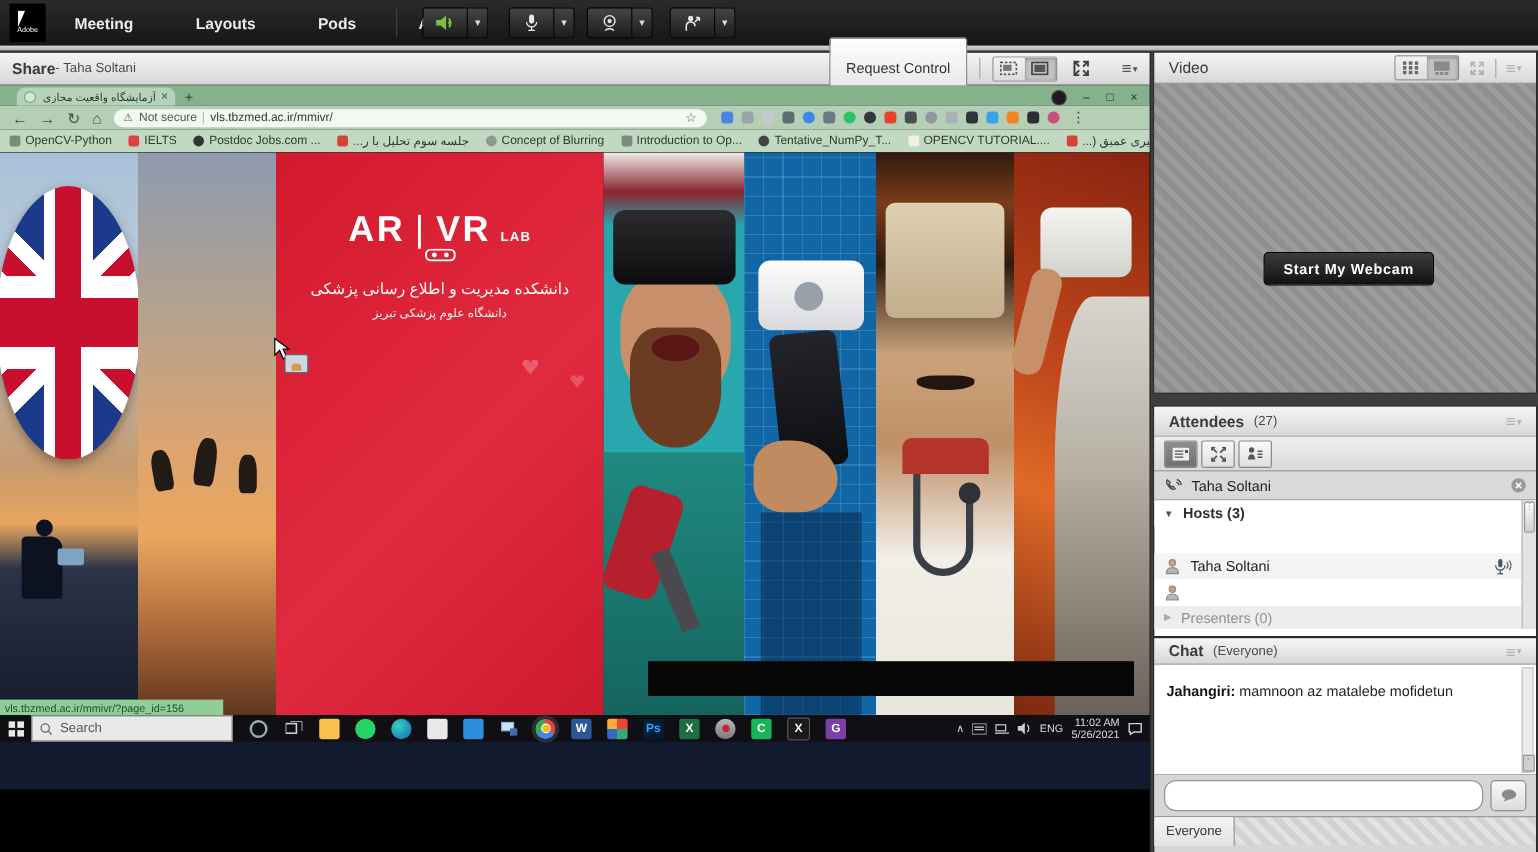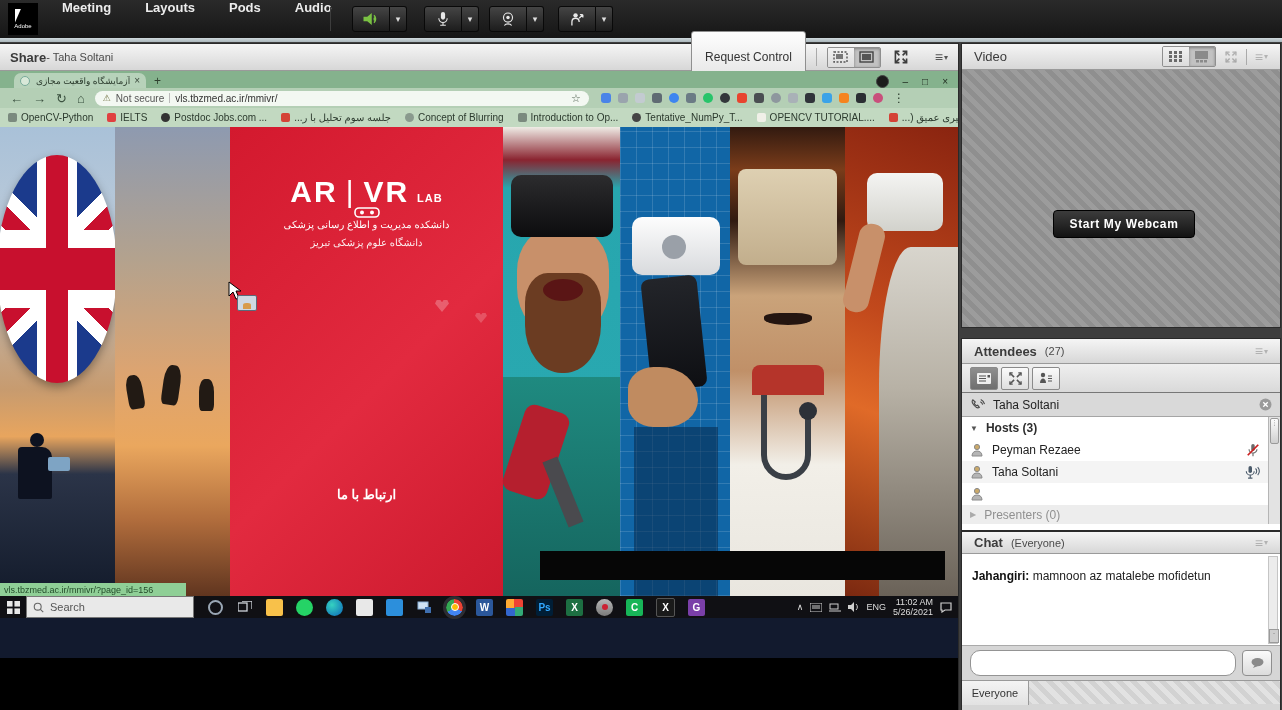--- a/index.html
+++ b/index.html
@@ -5,21 +5,21 @@
   html,body{margin:0;padding:0;background:#3e3e3e;font-family:"Liberation Sans",sans-serif;}
   #root{position:relative;width:1282px;height:710px;background:#3e3e3e;overflow:hidden;}
   .abs{position:absolute;}
   svg{display:block;}
 
   
   .topbar{left:0;top:0;width:1282px;height:38px;background:linear-gradient(#2a2a2a,#161616);border-bottom:1px solid #000;}
   .adobe-logo{left:8px;top:3px;width:30px;height:32px;background:#000;color:#fff;display:flex;flex-direction:column;align-items:center;justify-content:center;}
   .adobe-mark{width:16px;height:14px;clip-path:polygon(0 0,38% 0,0 100%);background:#fff;position:relative;}
   .adobe-label{font-size:6px;color:#fff;line-height:7px;}
-  .menus{left:62px;top:0;height:38px;display:flex;gap:34px;}
+  .menus{left:62px;top:0;height:38px;display:flex;align-items:center;gap:52px;}
   .menu-item{color:#ececec;font-size:13px;font-weight:bold;cursor:default;}
   .tb-sep{left:330px;top:7px;width:1px;height:24px;background:#3d3d3d;}
   .tb-group{top:6px;height:26px;display:flex;}
   .tb-btn{width:38px;height:26px;background:linear-gradient(#454545,#1c1c1c);border:1px solid #090909;border-radius:3px 0 0 3px;display:flex;align-items:center;justify-content:center;box-sizing:border-box;}
   .tb-caret{width:17px;height:26px;background:linear-gradient(#454545,#1c1c1c);border:1px solid #090909;border-left:none;border-radius:0 3px 3px 0;display:flex;align-items:center;justify-content:center;color:#ddd;font-size:9px;box-sizing:border-box;}
 
   
   .pod-header{background:linear-gradient(#f5f5f5,#d7d7d7);border-bottom:1px solid #9a9a9a;display:flex;align-items:center;box-sizing:border-box;}
   .pod-title{font-size:13px;font-weight:bold;color:#3b3b3b;}
   .pod-sub{font-size:11px;color:#4a4a4a;}
@@ -355,27 +355,26 @@
               <span class="logo-big">VR</span>
               <span class="logo-lab">LAB</span>
             </div>
             <div style="display:flex;justify-content:center;margin-top:2px;">
               <svg width="26" height="12" viewBox="0 0 26 12">
                   <rect x="1" y="1" width="24" height="9" rx="4" fill="none" stroke="#fff" stroke-width="1.6"></rect>
                   <circle cx="8" cy="5.5" r="2" fill="#fff"></circle>
                   <circle cx="18" cy="5.5" r="2" fill="#fff"></circle>
                 </svg>
             </div>
-            <div class="fa" style="font-size:10px;">دانشکده مدیریت و اطلاع رسانی پزشکی</div>
+            <div class="fa" style="font-size:13px;margin-top:14px;">دانشکده مدیریت و اطلاع رسانی پزشکی</div>
             <div class="fa" style="font-size:10px;margin-top:7px;opacity:.92;">دانشگاه علوم پزشکی تبریز</div>
           </div>
           <div style="position:absolute;left:205px;top:172px;width:14px;height:13px;background:rgba(255,255,255,.25);clip-path:polygon(50% 100%,0 35%,12% 8%,38% 8%,50% 25%,62% 8%,88% 8%,100% 35%);"></div>
           <div style="position:absolute;left:245px;top:185px;width:12px;height:11px;background:rgba(255,255,255,.2);clip-path:polygon(50% 100%,0 35%,12% 8%,38% 8%,50% 25%,62% 8%,88% 8%,100% 35%);"></div>
           <div style="position:absolute;left:0;top:352px;width:273px;">
-            <div class="fa" style="font-size:13px;font-weight:bold;margin-top:8px;">ارتباط با ما</div>
           </div>
         </div>
 
         <div class="strip" style="left:503px;width:117px;background:linear-gradient(180deg,#efece6 0%,#8a2430 7%,#27a6ae 13%,#29a8b0 58%,#187f84 78%,#0f6d72 100%);">
           <div style="position:absolute;left:14px;top:100px;width:92px;height:110px;background:#c8906a;border-radius:40% 40% 45% 45%;"></div>
           <div class="headset" style="left:8px;top:48px;width:102px;height:62px;background:linear-gradient(#2c2c2e,#0c0c0e);"></div>
           <div style="position:absolute;left:22px;top:146px;width:76px;height:100px;background:#6b3c22;border-radius:30% 30% 48% 48%;"></div>
           <div style="position:absolute;left:40px;top:152px;width:40px;height:22px;background:#5a1515;border-radius:50%;"></div>
           <div style="position:absolute;left:0px;top:250px;width:117px;height:219px;background:linear-gradient(180deg,#1f8a80,#15655e);"></div>
           <div style="position:absolute;left:10px;top:280px;width:46px;height:90px;background:#b51f2e;border-radius:10px;transform:rotate(18deg);"></div>
@@ -613,36 +612,20 @@
             <path d="M4.6 4.6l4.8 4.8M9.4 4.6l-4.8 4.8" stroke="#fff" stroke-width="1.4"></path>
           </svg>
       </span>
     </div>
 
     <div class="abs att-row group-row" style="top:78px;">
       <span class="tri">▼</span>
       <span style="font-weight:bold;color:#2e2e2e;">Hosts (3)</span>
     </div>
 
-    <div class="abs att-row mem-row" style="top:100px;">
-      <span>
-        <svg width="14" height="14" viewBox="0 0 14 14">
-            <circle cx="7" cy="4" r="2.6" fill="#caa96a" stroke="#8a8a8a"></circle>
-            <path d="M2 13c0-3.2 2-5 5-5s5 1.8 5 5z" fill="#b5b5b5" stroke="#8a8a8a"></path>
-          </svg>
-      </span>
-      <span>Peyman Rezaee</span>
-      <span class="mic">
-        <svg width="14" height="14" viewBox="0 0 16 16">
-            <rect x="6" y="1" width="4" height="8" rx="2" fill="#6a6a6a"></rect>
-            <path d="M3.5 7a4.5 4.5 0 009 0M8 12v3" stroke="#6a6a6a" fill="none" stroke-width="1.3"></path>
-            <path d="M2 14L14 2" stroke="#cc1f1f" stroke-width="2"></path>
-          </svg>
-      </span>
-    </div>
     <div class="abs att-row mem-row" style="top:122px;background:#f4f4f4;">
       <span>
         <svg width="14" height="14" viewBox="0 0 14 14">
             <circle cx="7" cy="4" r="2.6" fill="#caa96a" stroke="#8a8a8a"></circle>
             <path d="M2 13c0-3.2 2-5 5-5s5 1.8 5 5z" fill="#b5b5b5" stroke="#8a8a8a"></path>
           </svg>
       </span>
       <span>Taha Soltani</span>
       <span class="mic">
         <svg width="16" height="14" viewBox="0 0 18 16">

